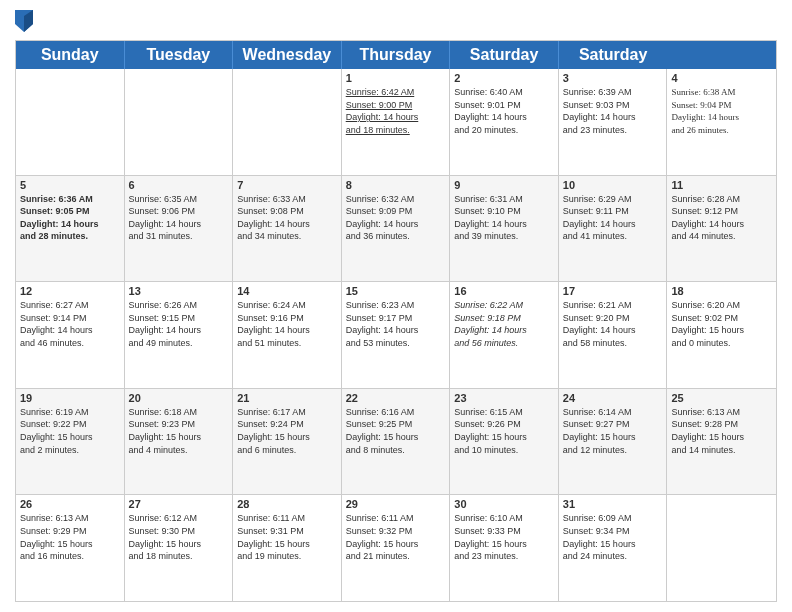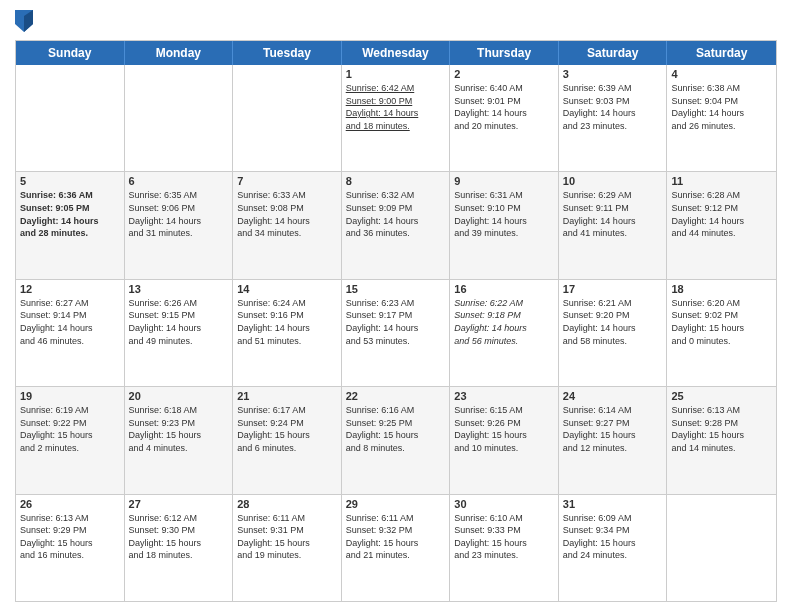--- a/index.html
+++ b/index.html
@@ -66,21 +66,21 @@
       border: 1px solid #ccc;
     }
     .cal-header {
       display: grid;
       grid-template-columns: repeat(7, 1fr);
       background: #2a6db5;
     }
     .cal-header-cell {
       color: #fff;
       text-align: center;
-      font-size: 12px;
+      font-size: 16px;
       font-weight: bold;
       padding: 5px 2px;
       border-right: 1px solid #4a8dd5;
     }
     .cal-header-cell:last-child { border-right: none; }
     .cal-body {
       flex: 1;
       display: flex;
       flex-direction: column;
     }
@@ -132,21 +132,20 @@
     </div>
     <div class="title-block">
       <div class="month-year"></div>
       <div class="location"></div>
     </div>
   </div>
 
   <div class="calendar">
     <div class="cal-header">
     <div class="cal-header-cell">Sunday</div>
-        <div class="cal-header-cell">Monday</div>
         <div class="cal-header-cell">Tuesday</div>
         <div class="cal-header-cell">Wednesday</div>
         <div class="cal-header-cell">Thursday</div>
         <div class="cal-header-cell">Saturday</div>
         <div class="cal-header-cell">Saturday</div>
       </div>
     <div class="cal-body">
     <div class="cal-row">
           <div class="cal-cell"></div>
           <div class="cal-cell"></div>
@@ -167,21 +166,21 @@
           </div>
           <div class="cal-cell">
             <div class="day-num">3</div>
             <div class="cell-text" style="white-space: pre-line;">Sunrise: 6:39 AM
 Sunset: 9:03 PM
 Daylight: 14 hours
 and 23 minutes.</div>
           </div>
           <div class="cal-cell">
             <div class="day-num">4</div>
-            <div class="cell-text" style="white-space: pre-line;">Sunrise: 6:38 AM
+            <div class="cell-text" style="white-space: pre-line; font-family: Liberation Serif, serif;">Sunrise: 6:38 AM
 Sunset: 9:04 PM
 Daylight: 14 hours
 and 26 minutes.</div>
           </div>
         </div>
         <div class="cal-row">
           <div class="cal-cell alt-row">
             <div class="day-num">5</div>
             <div class="cell-text" style="white-space: pre-line; font-weight: bold;">Sunrise: 6:36 AM
 Sunset: 9:05 PM

